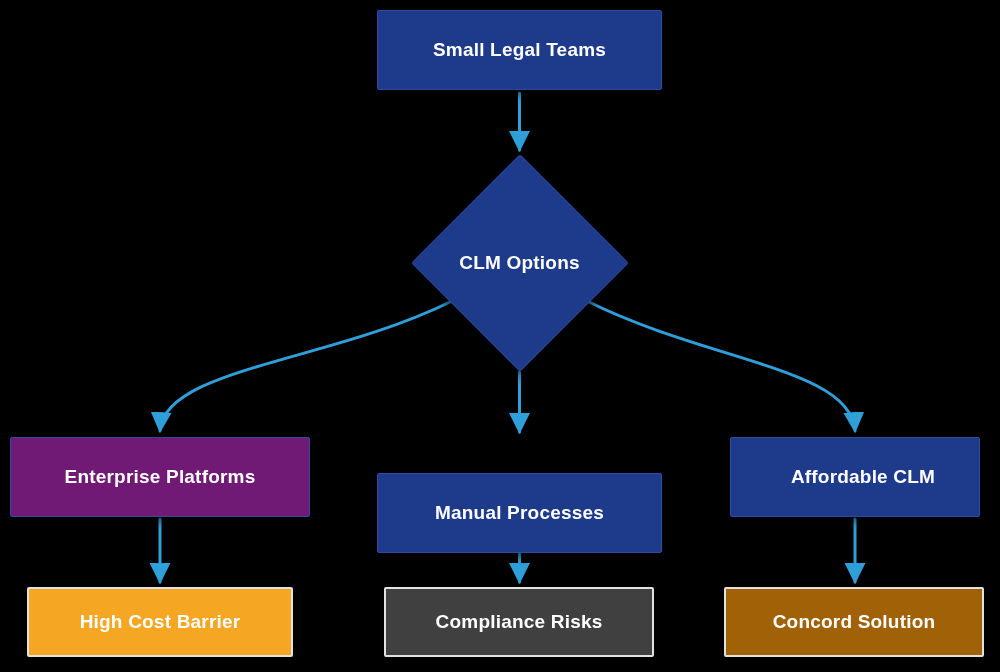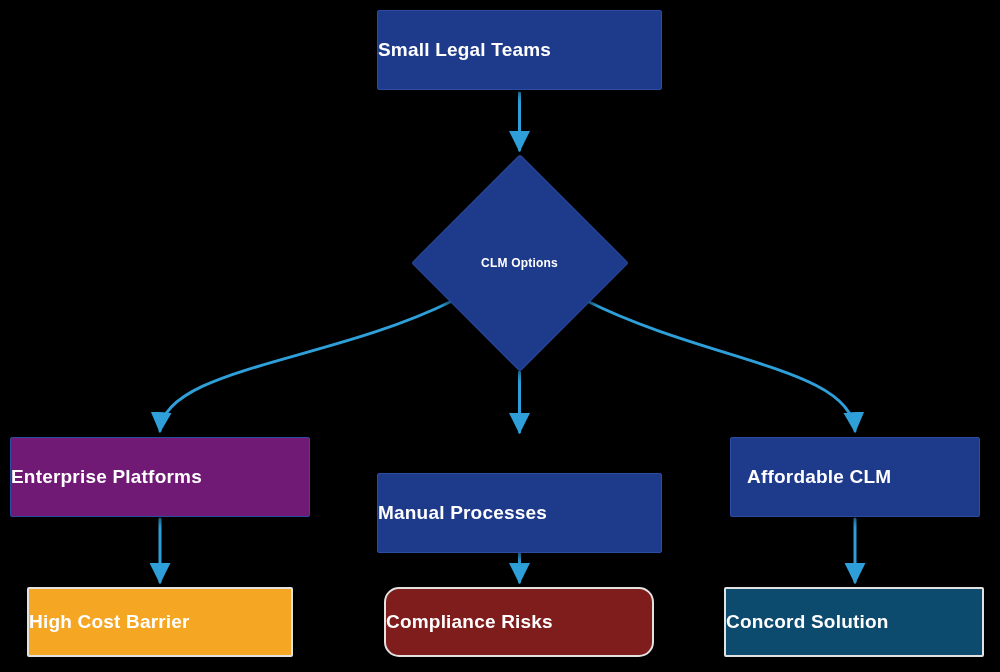--- a/index.html
+++ b/index.html
@@ -25,21 +25,21 @@
   .edge {
     fill: none;
     stroke-width: 3;
     stroke-linecap: round;
   }
   .node {
     position: absolute;
     box-sizing: border-box;
     display: flex;
     align-items: center;
-    justify-content: flex-start;
+    justify-content: center;
     text-align: center;
     color: #ffffff;
     font-size: 19px;
     font-weight: 600;
     letter-spacing: 0.2px;
     border-radius: 2px;
   }
   .node--navy {
     border: 1px solid #2c4ca3;
     box-shadow: 4px 4px 8px rgba(0,0,0,0.55);
@@ -76,21 +76,21 @@
     border-radius: 3px;
     box-shadow: 4px 4px 8px rgba(0,0,0,0.55);
   }
   .diamond-label {
     position: absolute;
     inset: 0;
     display: flex;
     align-items: center;
     justify-content: center;
     color: #ffffff;
-    font-size: 12px;
+    font-size: 19px;
     font-weight: 600;
     letter-spacing: 0.2px;
   }
 </style>
 </head>
 <body>
 
 <div class="canvas">
 
   <svg class="edges-layer" viewBox="0 0 1000 672" xmlns="http://www.w3.org/2000/svg" aria-hidden="true">
@@ -133,21 +133,21 @@
   </div>
 
   <div class="node node--navy pos-affordable" style="background-color: rgb(30, 58, 138); color: rgb(255, 255, 255); padding-left: 16px;">
     <span>Affordable CLM</span>
   </div>
 
   <div class="node node--bottom pos-high-cost" style="background-color: rgb(245, 166, 35); color: rgb(255, 255, 255);">
     <span>High Cost Barrier</span>
   </div>
 
-  <div class="node node--bottom pos-compliance" style="background-color: #7f1d1d; color: rgb(255, 255, 255); border-radius: 15px;">
+  <div class="node node--bottom pos-compliance" style="background-color: #404040; color: rgb(255, 255, 255);">
     <span>Compliance Risks</span>
   </div>
 
-  <div class="node node--bottom pos-concord" style="background-color: #0c4a6e; color: rgb(255, 255, 255);">
+  <div class="node node--bottom pos-concord" style="background-color: #a16207; color: rgb(255, 255, 255);">
     <span>Concord Solution</span>
   </div>
 
 </div>
 
 </body></html>

